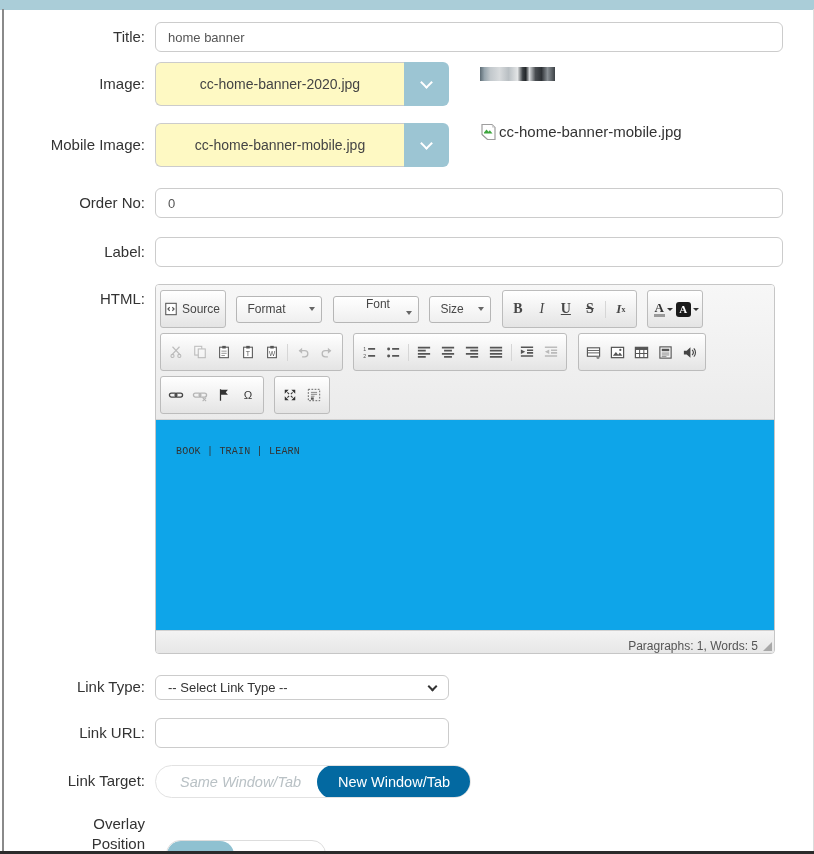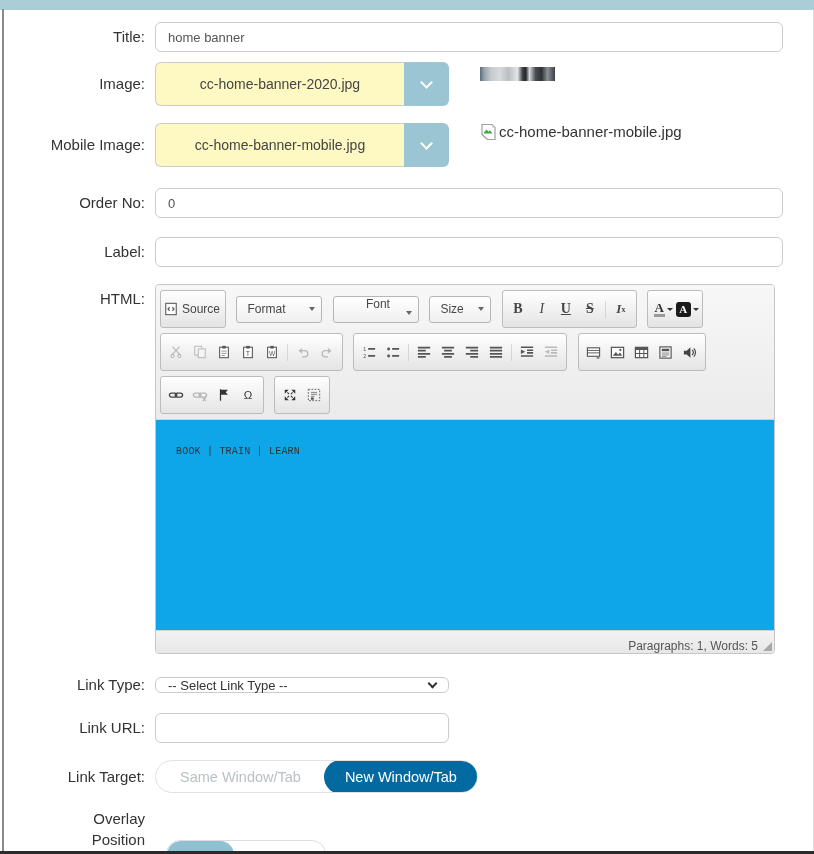--- a/index.html
+++ b/index.html
@@ -77,33 +77,33 @@
           align-items:center; justify-content:center; }
 
   .ed-content { height:210px; background:#0ea5e9; padding:26px 20px; font-size:10px; color:#333; letter-spacing:.2px;font-family:Liberation Mono, monospace; }
   .ed-status { height:23px; background:linear-gradient(#f3f3f3,#e7e7e7); border-top:1px solid #d1d1d1;
                display:flex; align-items:flex-end; justify-content:flex-end; padding-right:16px; position:relative; }
   .ed-status .st-txt { font-size:12px; color:#555; }
   .grip { position:absolute; right:2px; bottom:2px; width:0; height:0;
           border-left:9px solid transparent; border-bottom:9px solid #a8a8a8; }
 
   
-  .sel { width:294px; flex:0 0 294px; height:16px; border:1px solid #ccc; border-radius:6px; background:#fff;
+  .sel { width:294px; flex:0 0 294px; height:25px; border:1px solid #ccc; border-radius:6px; background:#fff;
          display:flex; align-items:center; padding:0 12px; font-size:13px; color:#333; cursor:pointer; }
   .sel-chev { width:7px; height:7px; border-left:2px solid #333; border-bottom:2px solid #333;
               transform:rotate(-45deg); margin-left:auto; margin-top:-3px; }
 
   .mini-sel { width:66px; height:22px; border:1px solid #8a8a8a; border-radius:3px; background:#fff;
               display:flex; align-items:center; padding:0 5px; font-size:13px; color:#000; cursor:pointer; }
 
   
   .toggle { display:inline-flex; align-items:center; border:1px solid #e2e2e2; border-radius:17px; height:33px;
             background:#fff; overflow:hidden; }
   .tg-seg { display:flex; align-items:center; justify-content:center; height:33px; font-size:14.5px; cursor:pointer; }
-  .tg-off { color:#b9c1c5; padding:0 24px 0 24px; }
+  .tg-off { color:#b9c1c5; padding:0 17px 0 24px;font-style:italic; }
   .tg-on  { color:#fff; background:#0369a1; border-radius:17px; padding:0 21px; margin:-1px; height:34px; }
 
   .bottom-toggle { position:absolute; left:166px; top:840px; width:160px; height:28px;
                    border:1px solid #ddd; border-radius:14px; background:#fff; display:flex; overflow:hidden; }
   .bt-on { width:67px; height:28px; background:#8fc1d1; border-radius:14px; }
 </style>
 </head>
 <body>
 
 <div id="win">

